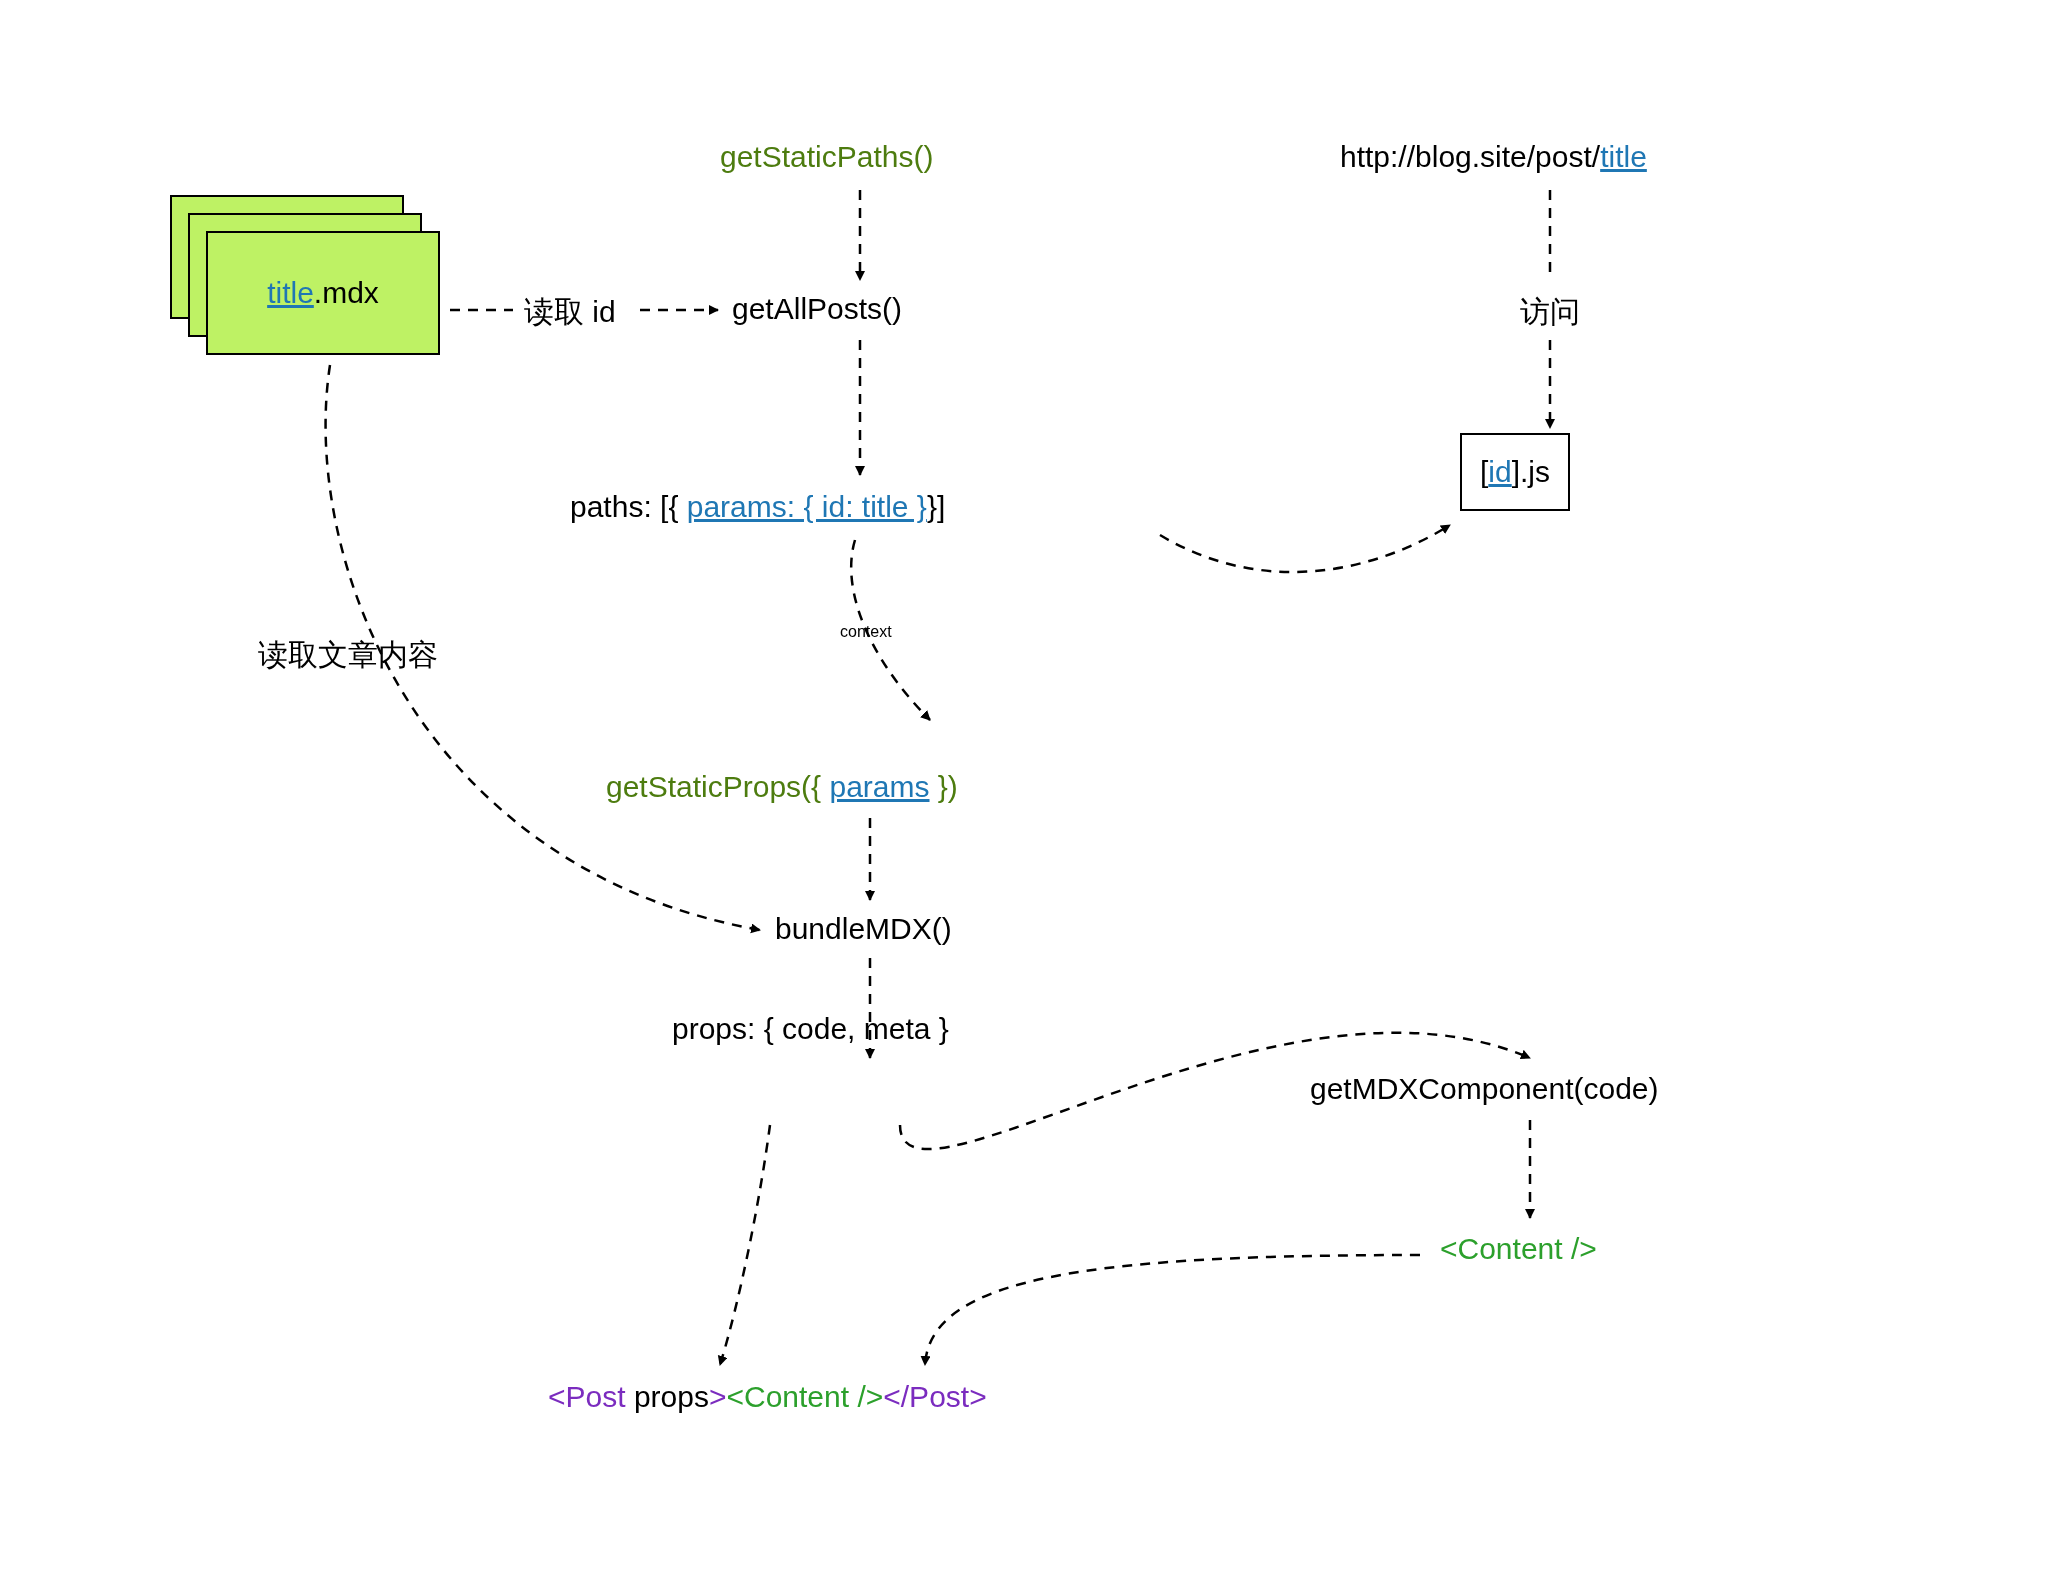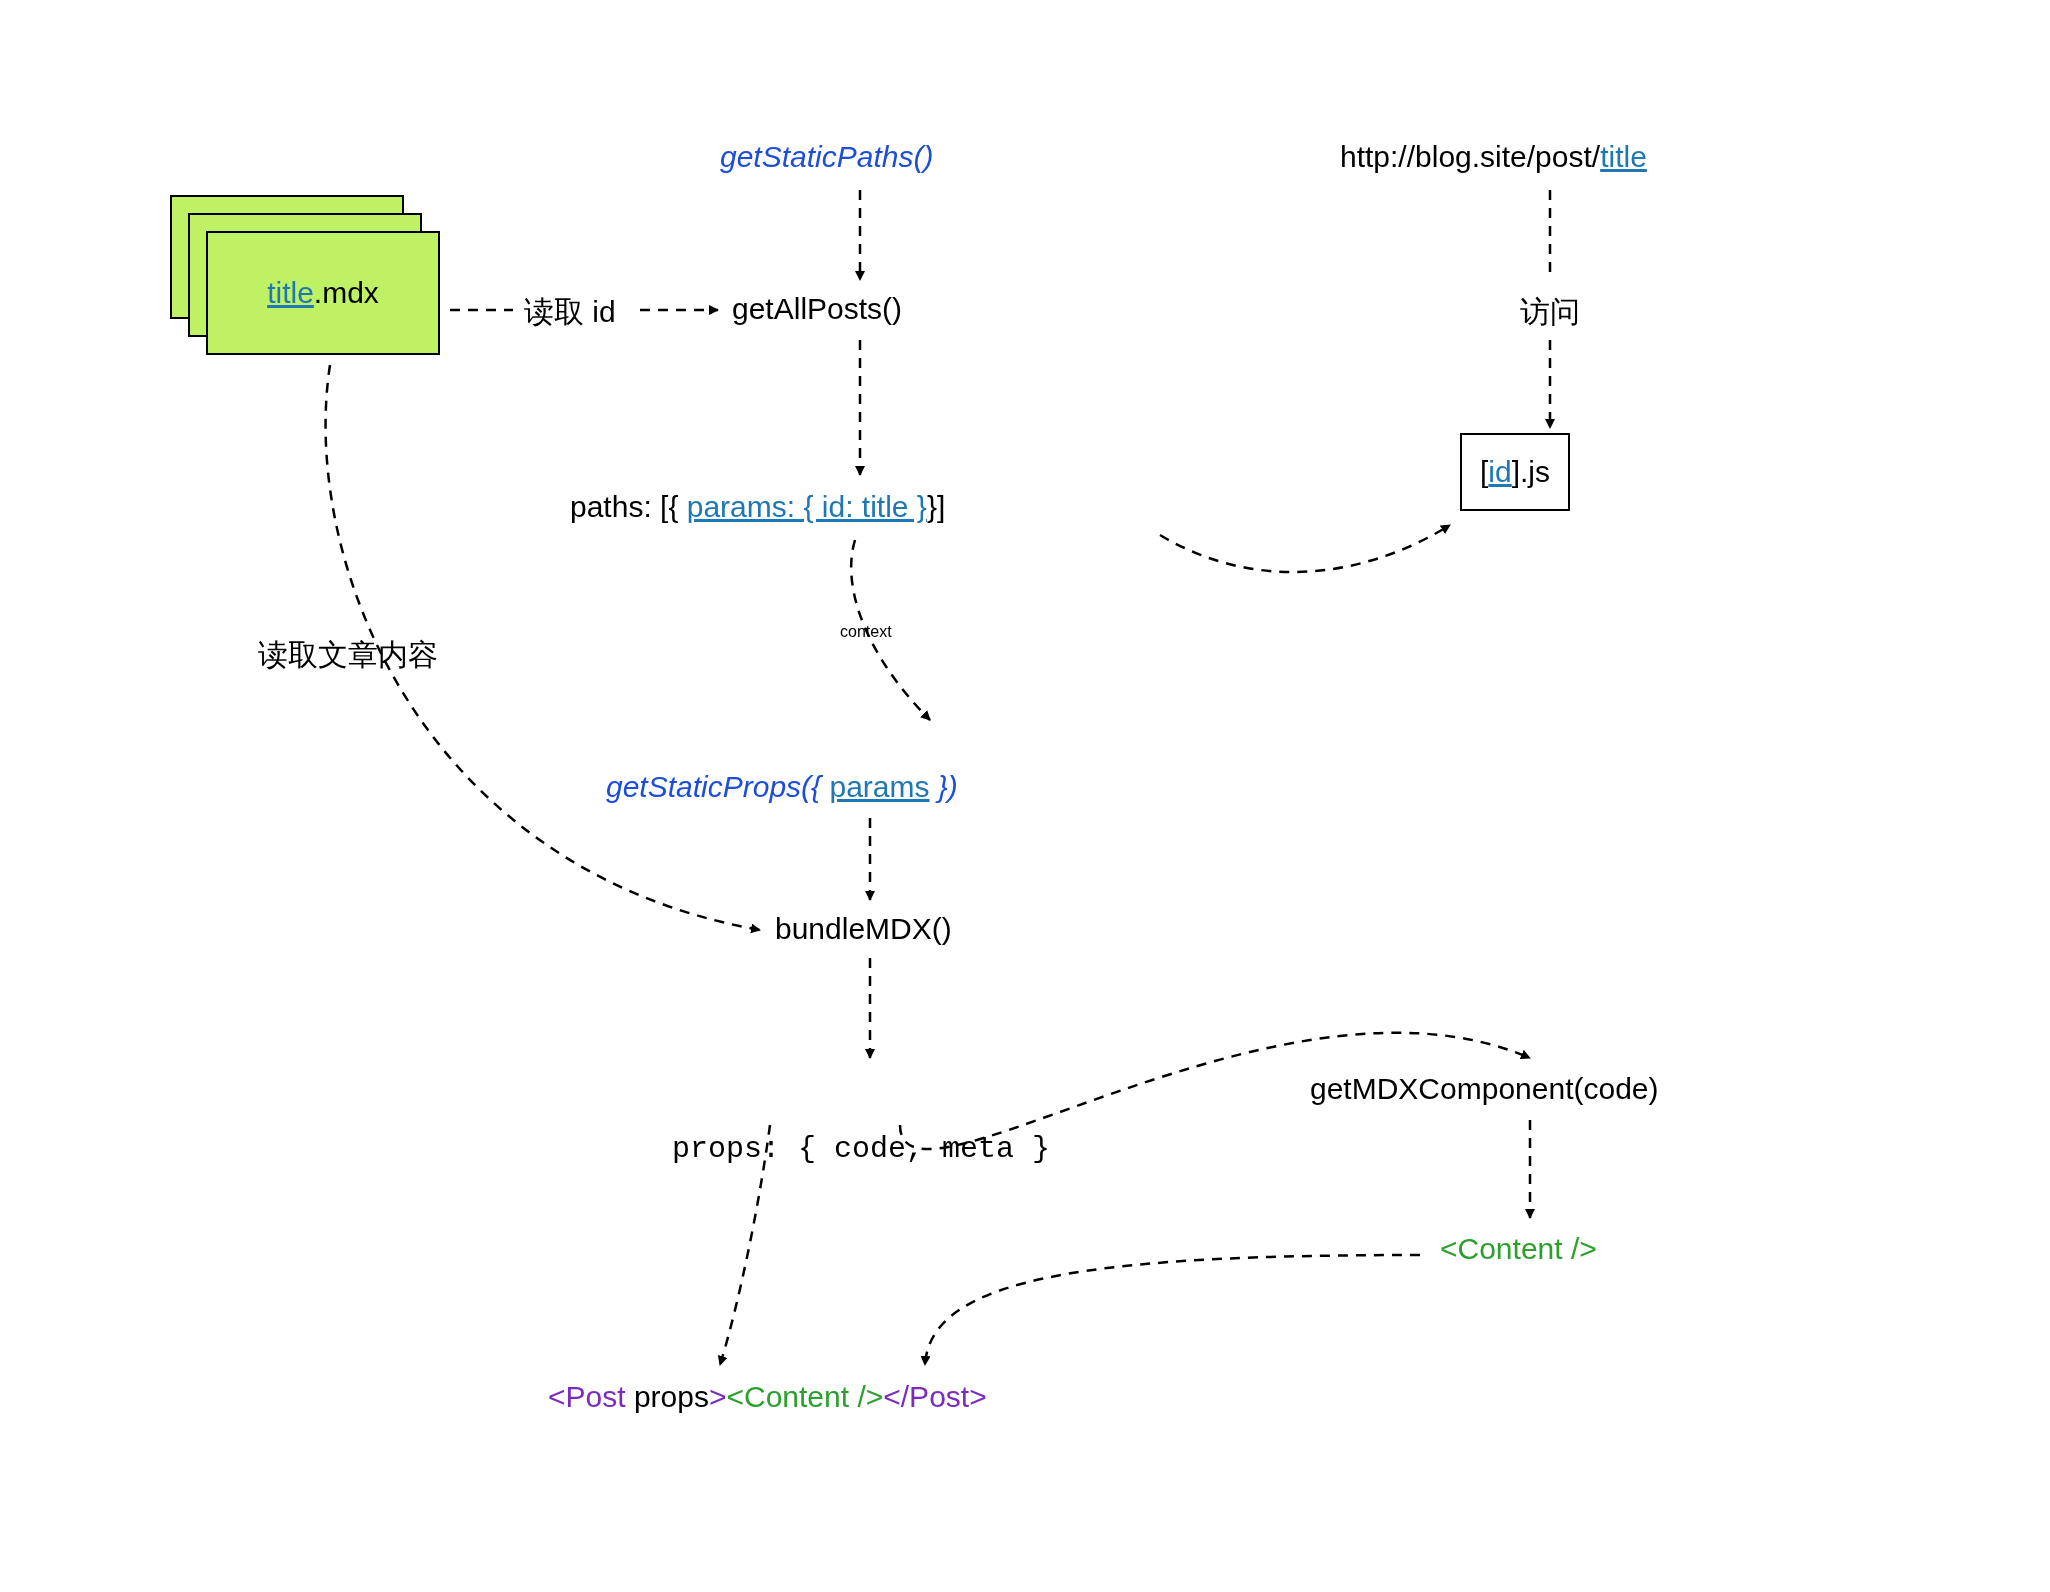--- a/index.html
+++ b/index.html
@@ -38,21 +38,21 @@
     height: 120px;
     border: 2.5px solid #000;
     background: #bef264;
   }
   .stack .top {
     display: flex;
     align-items: center;
     justify-content: center;
     font-size: 30px;
   }
-  .c-red    { color: #1d4ed8; font-style: italic; }
+  .c-red    { color: #4d7c0f; }
   .c-blue   { color: #1f77b4; text-decoration: underline; }
   .c-green  { color: #2ca02c; }
   .c-purple { color: #7b2cbf; }
 
   svg.arrows {
     position: absolute;
     left: 0; top: 0;
     width: 2050px;
     height: 1592px;
     pointer-events: none;
@@ -84,21 +84,21 @@
   <div class="node small" style="left:840px; top:623px;">context</div>
 
   <div class="node" style="left:258px; top:635px;">读取文章内容</div>
 
   <div class="node" style="left:606px; top:770px;">
     <span class="c-red">getStaticProps({ </span><span class="c-blue">params</span><span class="c-red"> })</span>
   </div>
 
   <div class="node" style="left:775px; top:912px;">bundleMDX()</div>
 
-  <div class="node" style="left:672px; top:1132px;font-family:Liberation Mono, monospace;">props: { code, meta }</div>
+  <div class="node" style="left:672px; top:1012px;">props: { code, meta }</div>
 
   <div class="node" style="left:1310px; top:1072px;">getMDXComponent(code)</div>
 
   <div class="node c-green" style="left:1440px; top:1232px;">&lt;Content /&gt;</div>
 
   <div class="node" style="left:548px; top:1380px;">
     <span class="c-purple">&lt;Post </span><span>props</span><span class="c-purple">&gt;</span><span class="c-green">&lt;Content /&gt;</span><span class="c-purple">&lt;/Post&gt;</span>
   </div>
 
   <div class="node" style="left:1340px; top:140px;">

